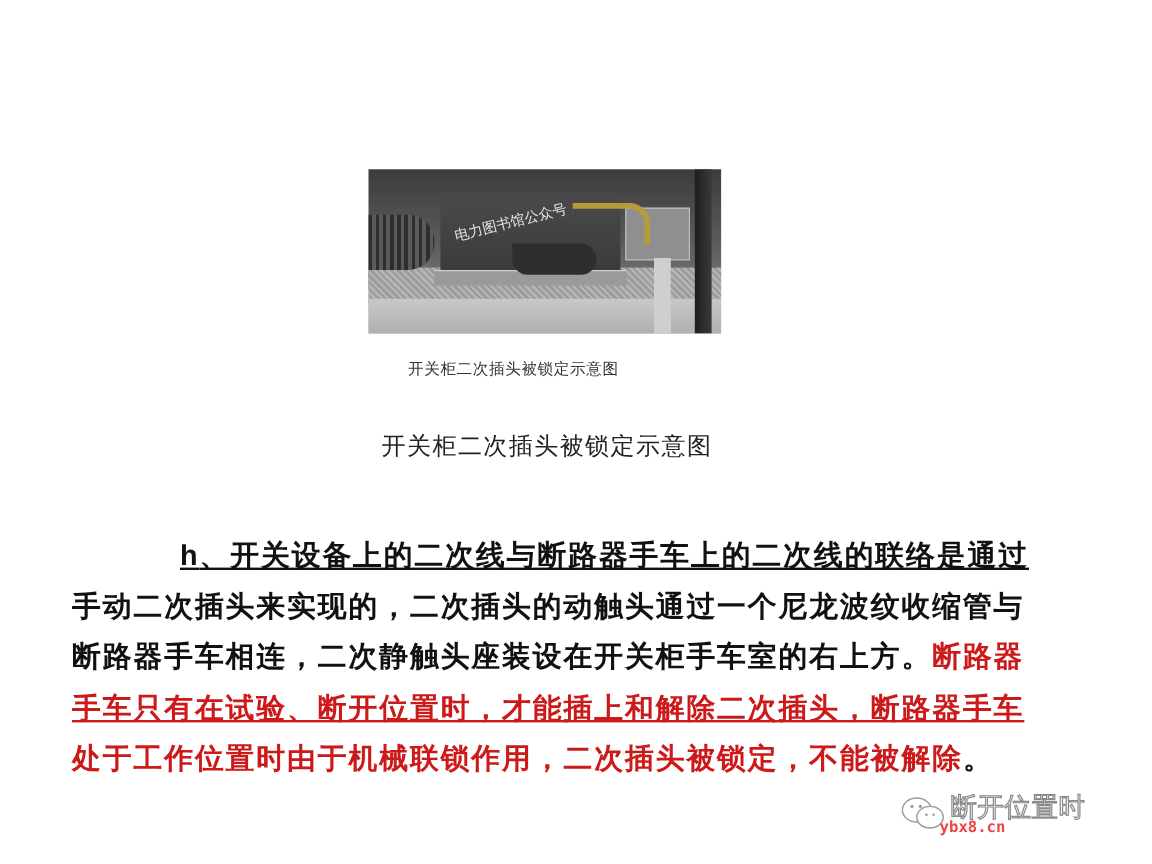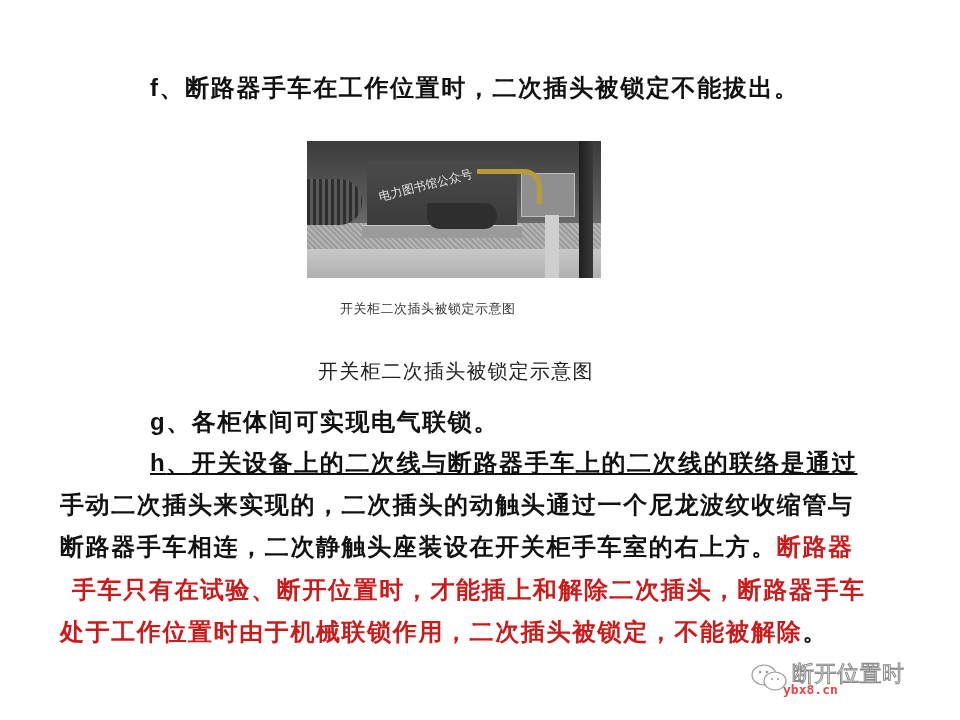--- a/index.html
+++ b/index.html
@@ -152,58 +152,52 @@
       line-height: 16px;
       color: #ef4444;
       white-space: nowrap;
     }
   </style>
 </head>
 <body>
 
 <div class="slide">
 
-  <div class="line" style="left:150px; top:73px;">
-    <span class="latin">f</span><span>、断路器手车在工作位置时，二次插头被锁定不能拔出。</span>
-  </div>
 
   <div class="photo">
     <div class="bg-top"></div>
     <div class="floor"></div>
     <div class="plate"></div>
     <div class="hose"></div>
     <div class="plug"></div>
     <div class="plug-base"></div>
     <div class="lever"></div>
     <div class="bracket"></div>
     <div class="hook"></div>
     <div class="post"></div>
     <div class="rail"></div>
     <div class="watermark">电力图书馆公众号</div>
   </div>
 
   <div class="photo-caption">开关柜二次插头被锁定示意图</div>
 
   <div class="figure-caption">开关柜二次插头被锁定示意图</div>
 
-  <div class="line" style="left:150px; top:407px;">
-    <span class="latin">g</span><span>、各柜体间可实现电气联锁。</span>
-  </div>
 
   <div class="line" style="left:150px; top:448px;text-decoration:underline;">
     <span class="latin">h</span><span>、开关设备上的二次线与断路器手车上的二次线的联络是通过</span>
   </div>
 
   <div class="line" style="left:60px; top:490px;">手动二次插头来实现的，二次插头的动触头通过一个尼龙波纹收缩管与</div>
 
   <div class="line" style="left:60px; top:532px;">
     <span class="black">断路器手车相连，二次静触头座装设在开关柜手车室的右上方。</span><span class="red">断路器</span>
   </div>
 
-  <div class="line red" style="left:72px; top:575px;">手车只有在试验、断开位置时，才能插上和解除二次插头，断路器手车</div>
+  <div class="line red" style="left:60px; top:575px;text-decoration:underline;">手车只有在试验、断开位置时，才能插上和解除二次插头，断路器手车</div>
 
   <div class="line" style="left:60px; top:617px;">
     <span class="red">处于工作位置时由于机械联锁作用，二次插头被锁定，不能被解除</span><span class="black">。</span>
   </div>
 
   <div class="wm">
     <span class="wm-icon">
       <svg width="40" height="32" viewBox="0 0 40 32">
         <ellipse cx="14" cy="13" rx="12" ry="10" fill="none" stroke="#9a9a9a" stroke-width="1.2"></ellipse>
         <ellipse cx="25" cy="19" rx="11" ry="9" fill="#ffffff" stroke="#9a9a9a" stroke-width="1.2"></ellipse>

